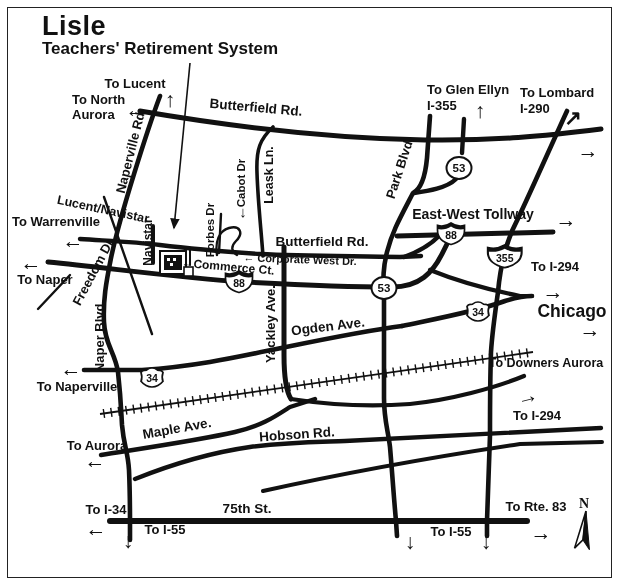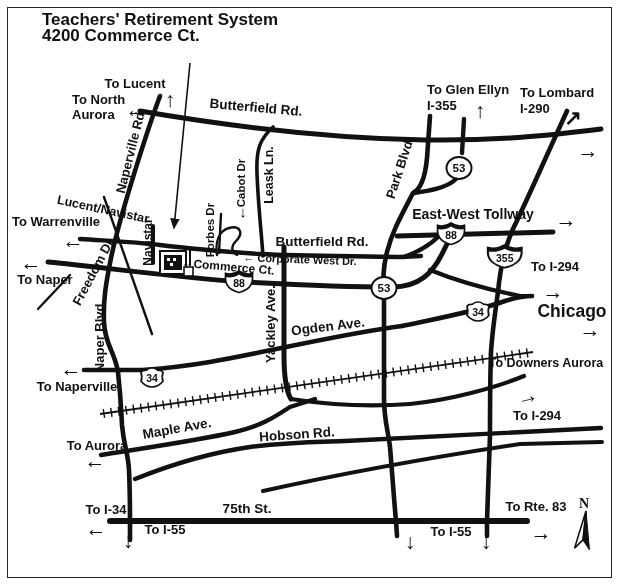--- a/index.html
+++ b/index.html
@@ -176,22 +176,22 @@
       <text class="shield-txt" x="13" y="15.8" text-anchor="middle" fill="#111">34</text>
     </g>
 
     <g transform="rotate(6 584 530)">
       <polygon points="584,511 576.5,549 584,540" fill="#fff" stroke="#111" stroke-width="1.6"></polygon>
       <polygon points="584,511 591.5,549 584,540" fill="#111" stroke="#111" stroke-width="1"></polygon>
     </g>
   </svg>
 
   <div class="blk" style="left:42px;top:12px">
+    <div class="city">Lisle</div>
     <div class="sub">Teachers' Retirement System</div>
-    <div class="sub">4200 Commerce Ct.</div>
   </div>
 
   <div class="lbl" style="left:256px;top:108px;transform:translate(-50%,-50%) rotate(5deg);font-size:13.5px">Butterfield Rd.</div>
   <div class="lbl" style="left:131px;top:151px;transform:translate(-50%,-50%) rotate(-76deg)">Naperville Rd.</div>
   <div class="lbl" style="left:103px;top:210px;transform:translate(-50%,-50%) rotate(12deg);font-size:12.5px">Lucent/Navistar</div>
   <div class="lbl" style="left:148px;top:242px;transform:translate(-50%,-50%) rotate(-90deg);font-size:12px">Navistar</div>
   <div class="lbl" style="left:94px;top:271px;transform:translate(-50%,-50%) rotate(-62deg)">Freedom Dr.</div>
   <div class="lbl smallv" style="left:210px;top:230px;transform:translate(-50%,-50%) rotate(-90deg)">Forbes Dr</div>
   <div class="lbl smallv" style="left:241px;top:183px;transform:translate(-50%,-50%) rotate(-90deg)">Cabot Dr</div>
   <div class="lbl" style="left:270px;top:175px;transform:translate(-50%,-50%) rotate(-90deg);font-size:12.5px">Leask Ln.</div>

